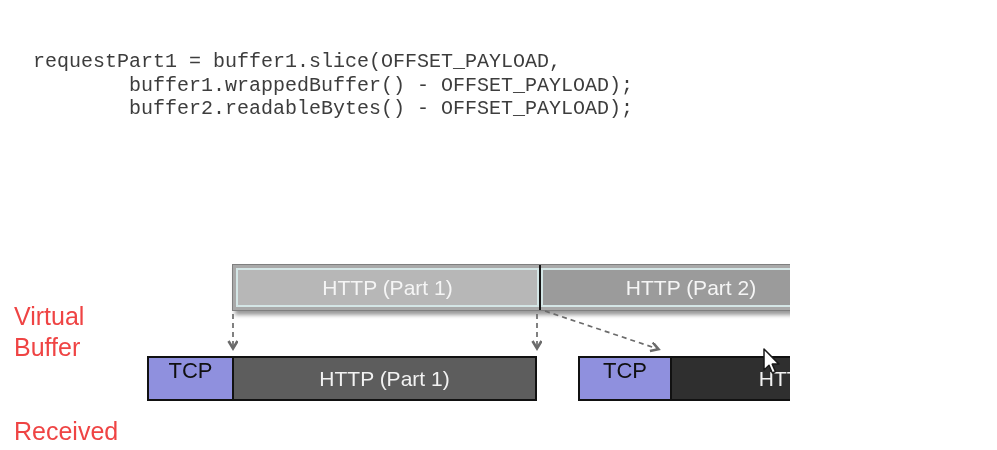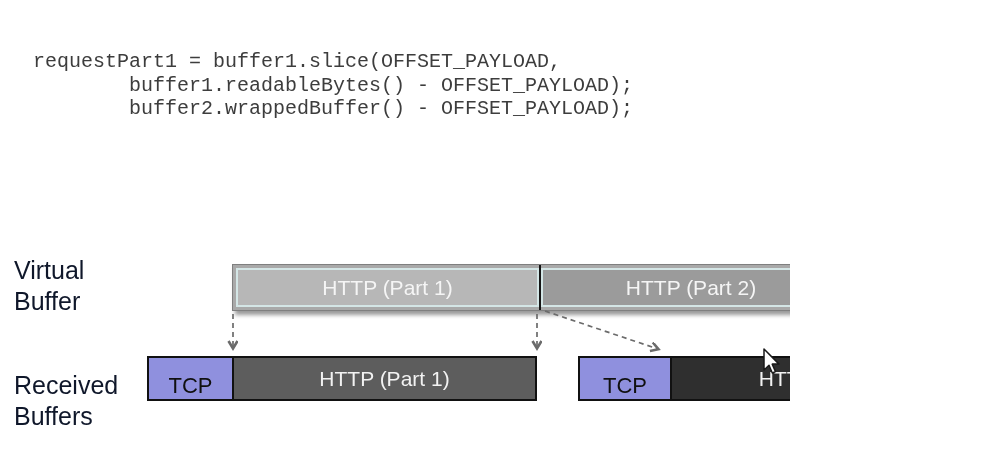--- a/index.html
+++ b/index.html
@@ -9,21 +9,21 @@
   }
   
   #code{
     position:absolute;left:33px;top:50px;
     font-family:"Liberation Mono","DejaVu Sans Mono",monospace;
     font-size:20px;line-height:23.5px;color:#3d3d3d;
   }
   .code-line{white-space:pre;min-height:23.5px;}
   
   .side-label{
-    position:absolute;color:#0f172a;font-size:25px;line-height:31px;font-weight:400;
+    position:absolute;color:#ef4444;font-size:25px;line-height:31px;font-weight:400;margin-top:46px;
   }
   #vb-label{left:14px;top:255px;width:130px;}
   #rb-label{left:14px;top:370px;width:140px;}
   
   #vbuffer{
     position:absolute;left:232px;top:264px;width:613px;height:47px;
     box-sizing:border-box;background:#a9a9a9;border:1px solid #7f7f7f;
     box-shadow:3px 4px 4px rgba(0,0,0,0.40);
   }
   .vseg{
@@ -36,43 +36,43 @@
   #vdivider{position:absolute;left:306px;top:0;width:2px;height:45px;background:#151515;}
   
   .rbuffer{
     position:absolute;top:356px;height:45px;box-sizing:border-box;
     border:2px solid #111111;display:flex;
   }
   #rbuf1{left:147px;width:390px;}
   #rbuf2{left:578px;width:400px;}
   .tcp-seg{
     box-sizing:border-box;border-right:2px solid #111111;background:#8f90de;
-    display:flex;align-items:flex-end;justify-content:center;
+    display:flex;align-items:flex-start;justify-content:center;
     color:#101010;font-size:22px;
   }
   #rbuf1 .tcp-seg{width:85px;}
   #rbuf2 .tcp-seg{width:92px;}
   .payload-seg{
     flex:1;display:flex;align-items:center;justify-content:center;
     color:#f2f2f2;font-size:21px;
   }
   #rbuf1 .payload-seg{background:#5d5d5d;}
   #rbuf2 .payload-seg{background:#2f2f2f;}
   
   #overlay{position:absolute;left:0;top:0;pointer-events:none;}
 </style>
 </head>
 <body>
 
 <div id="canvas">
 
   <div id="code">
     <div class="code-line">requestPart1 = buffer1.slice(OFFSET_PAYLOAD,</div>
-    <div class="code-line">        buffer1.readableBytes() - OFFSET_PAYLOAD);</div>
-    <div class="code-line">        buffer2.wrappedBuffer() - OFFSET_PAYLOAD);</div>
+    <div class="code-line">        buffer1.wrappedBuffer() - OFFSET_PAYLOAD);</div>
+    <div class="code-line">        buffer2.readableBytes() - OFFSET_PAYLOAD);</div>
     <div class="code-line"></div>
   </div>
 
   <div id="vb-label" class="side-label">Virtual Buffer</div>
   <div id="rb-label" class="side-label">Received Buffers</div>
 
   <div id="vbuffer">
     <div id="vseg1" class="vseg">
       <span>HTTP (Part 1)</span>
     </div>

